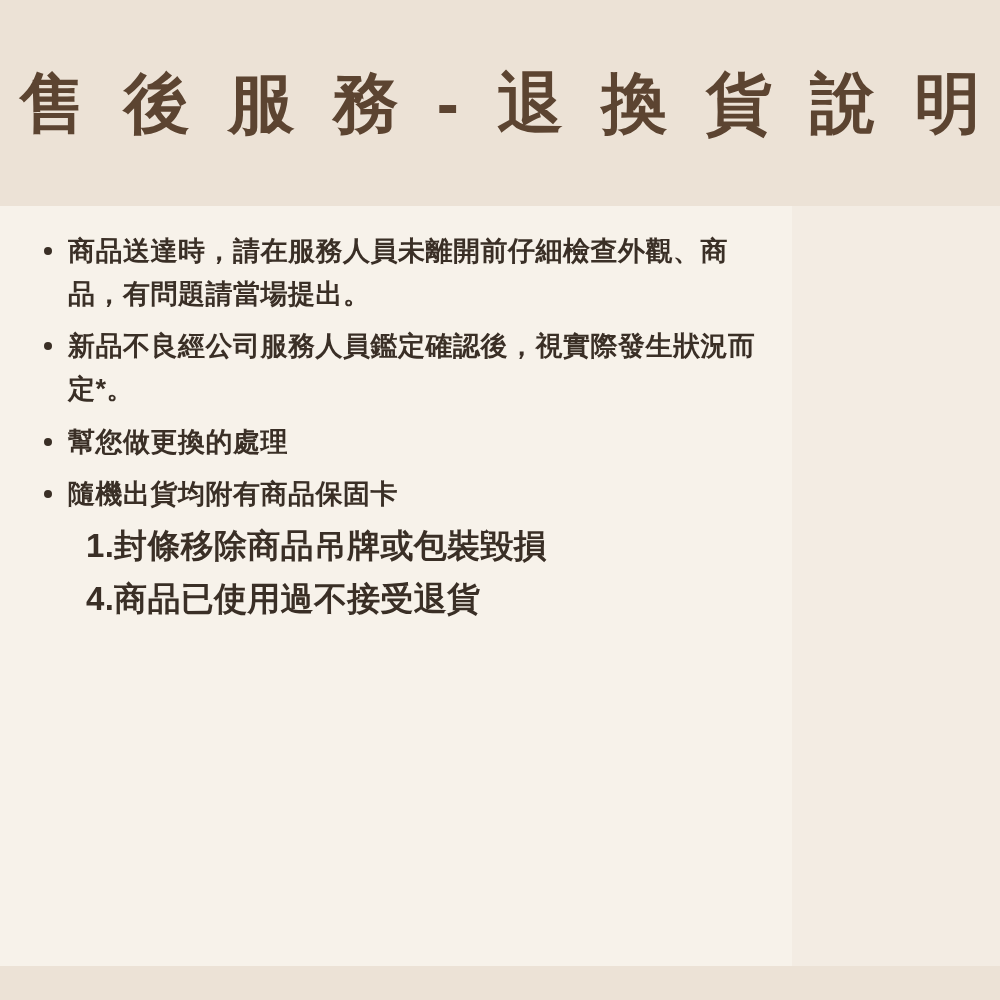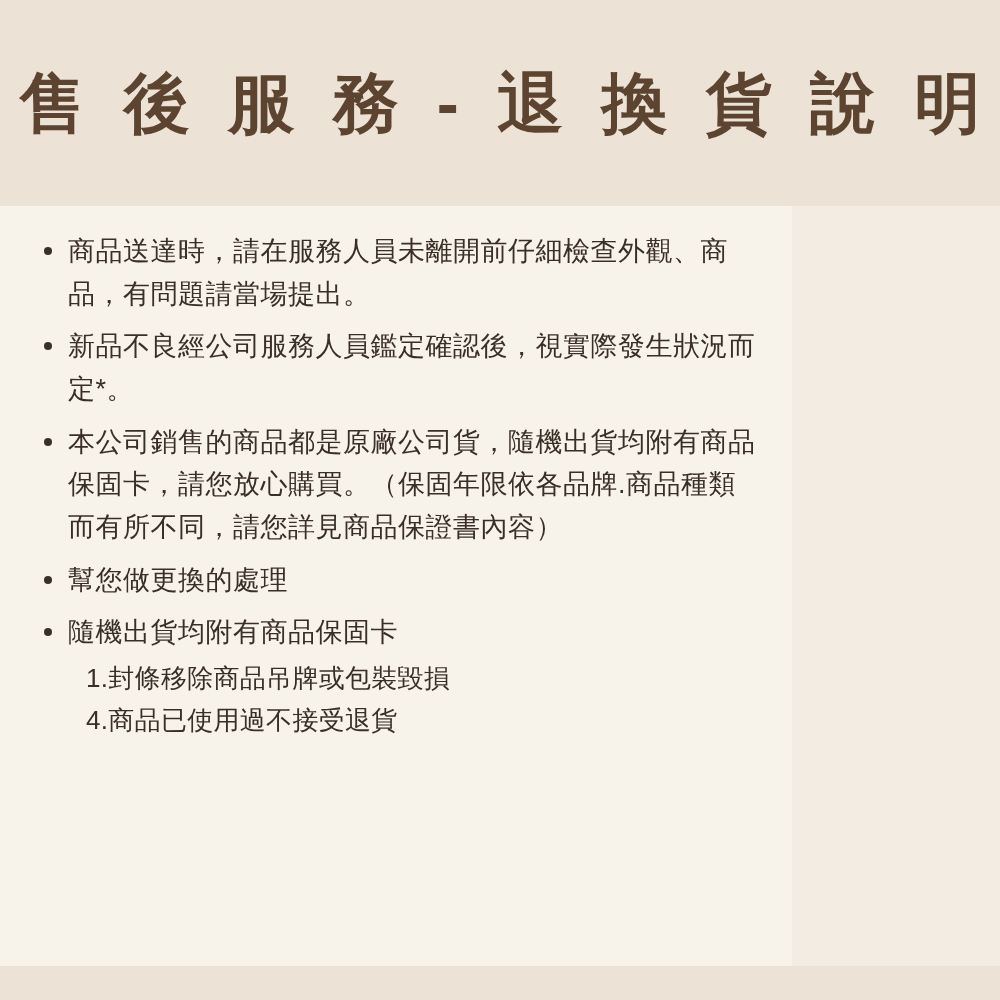--- a/index.html
+++ b/index.html
@@ -43,20 +43,21 @@
   }
   .content {
     position: absolute;
     top: 206px;
     left: 0;
     width: 792px;
     height: 760px;
     background: #f7f2ea;
     padding: 24px 34px 0 34px;
     box-sizing: border-box;
+    font-weight: bold;
   }
   .footer-band {
     position: absolute;
     bottom: 0;
     left: 0;
     width: 1000px;
     height: 34px;
     background: #ece2d6;
   }
   ul.bullets {
@@ -82,21 +83,21 @@
     height: 8px;
     border-radius: 50%;
     background: #3a2f26;
   }
   .subitems {
     list-style: none;
     margin: 4px 0 0 0;
     padding: 0;
   }
   .subitems li {
-    font-size: 26px;
+    font-size: 33px;
     line-height: 1.6;
     color: #3a2f26;
     padding-left: 18px;
     letter-spacing: 0.3px;
   }
 </style>
 </head>
 <body>
 
 <div class="page">
@@ -107,23 +108,20 @@
 
   <div class="content">
     <ul class="bullets">
       <li>
         <span>商品送達時，請在服務人員未離開前仔細檢查外觀、商品，有問題請當場提出。</span>
       </li>
       <li>
         <span>新品不良經公司服務人員鑑定確認後，視實際發生狀況而定*。</span>
       </li>
       <li>
-        <span>本公司銷售的商品都是原廠公司貨，隨機出貨均附有商品保固卡，請您放心購買。（保固年限依各品牌.商品種類而有所不同，請您詳見商品保證書內容）</span>
-      </li>
-      <li>
         <span>幫您做更換的處理</span>
       </li>
       <li>
         <span>隨機出貨均附有商品保固卡</span>
         <ul class="subitems">
           <li>1.封條移除商品吊牌或包裝毀損</li>
           <li>4.商品已使用過不接受退貨</li>
         </ul>
       </li>
     </ul>

